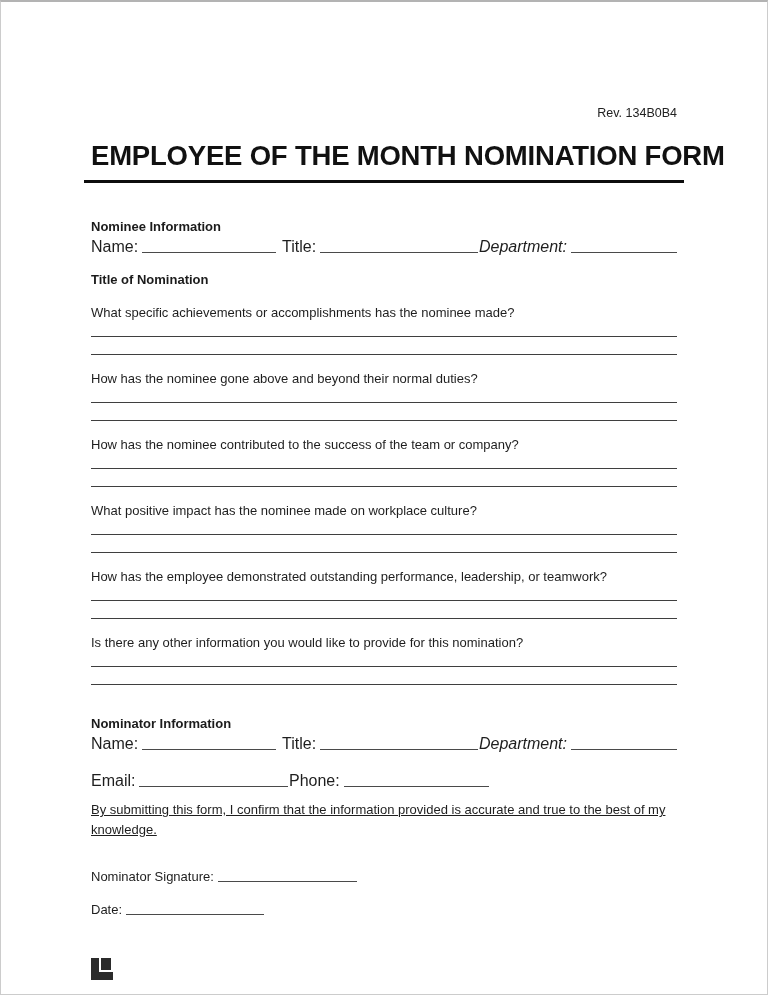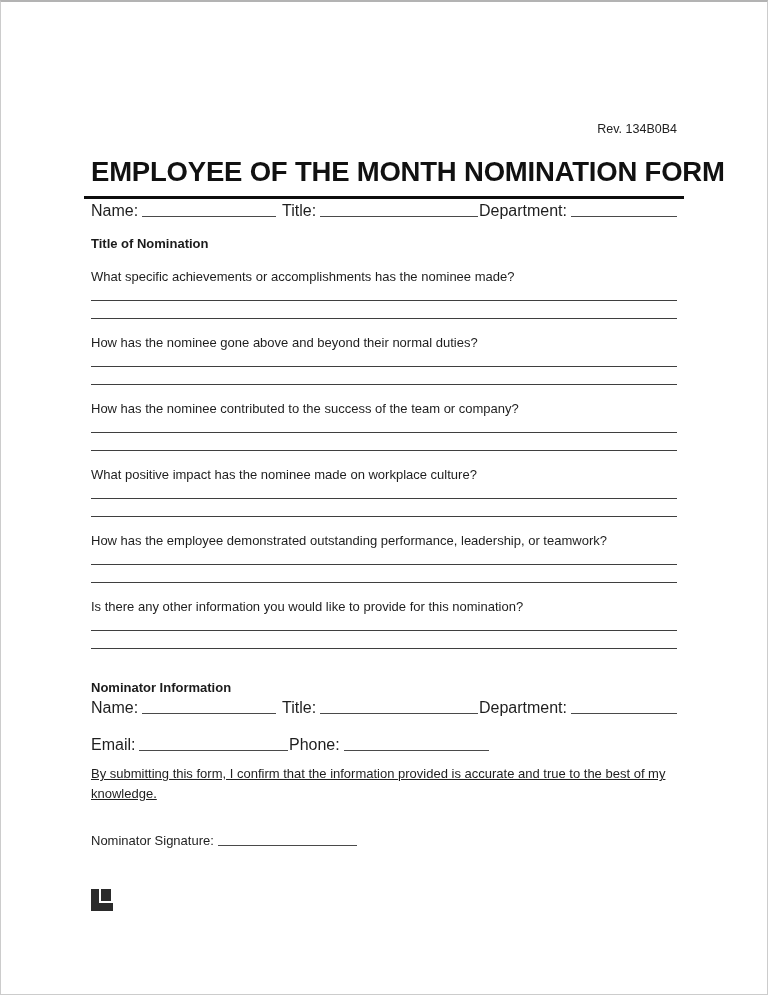--- a/index.html
+++ b/index.html
@@ -7,21 +7,21 @@
   body {
     width: 768px; height: 995px;
     font-family: "Liberation Sans", "DejaVu Sans", sans-serif;
     color: #1e1e1e;
   }
   .page {
     width: 768px; height: 995px;
     background: #ffffff;
     border: 1px solid #cccccc;
     border-top: 2px solid #b3b3b3;
-    padding: 16px 90px;
+    padding: 0 90px;
     overflow: hidden;
   }
   .rev {
     margin-top: 104px;
     text-align: right;
     font-size: 12.5px;
     line-height: 15px;
     color: #222222;
   }
   .doc-title {
@@ -51,21 +51,21 @@
     display: flex;
     margin-top: 3px;
     font-size: 16px;
     line-height: 17px;
     height: 17px;
   }
   .field-row.second { margin-top: 20px; }
   .field { white-space: nowrap; }
   .f-col1 { width: 198px; }
   .f-col2 { width: 204px; }
-  .f-col3 { flex: 1; }
+  .f-col3 { flex: 1; font-style: italic; }
   .blank {
     display: inline-block;
     border-bottom: 1.5px solid #4a4a4a;
     height: 13px;
     margin-left: 4px;
     vertical-align: -1px;
   }
   .bl-name  { width: 134px; }
   .bl-title { width: 158px; }
   .bl-dept  { width: 106px; }
@@ -105,20 +105,21 @@
 </head>
 <body>
 
 <div class="page">
 
   <div class="rev">Rev. 134B0B4</div>
 
   <h1 class="doc-title">EMPLOYEE OF THE MONTH NOMINATION FORM</h1>
   <div class="title-rule"></div>
 
+  <div class="section-heading h-nominee">Nominee Information</div>
   <div class="field-row">
     <span class="field f-col1"><span>Name:</span><span class="blank bl-name"></span></span>
     <span class="field f-col2"><span>Title:</span><span class="blank bl-title"></span></span>
     <span class="field f-col3"><span>Department:</span><span class="blank bl-dept"></span></span>
   </div>
 
   <div class="section-heading h-reason">Title of Nomination</div>
 
   <div class="question first">
     <p class="q-text">What specific achievements or accomplishments has the nominee made?</p>
@@ -165,20 +166,23 @@
   <div class="field-row second">
     <span class="field f-col1"><span>Email:</span><span class="blank bl-email"></span></span>
     <span class="field f-col2"><span>Phone:</span><span class="blank bl-phone"></span></span>
   </div>
 
   <p class="confirmation">By submitting this form, I confirm that the information provided is accurate and true to the best of my knowledge.</p>
 
   <div class="sig-row">
     <span>Nominator Signature:</span><span class="blank bl-sig"></span>
   </div>
+  <div class="date-row">
+    <span>Date:</span><span class="blank bl-date"></span>
+  </div>
 
   <svg class="footer-logo" viewBox="0 0 22 22" xmlns="http://www.w3.org/2000/svg" aria-hidden="true">
     <rect x="0" y="0" width="8" height="22" fill="#2b2b2b"></rect>
     <rect x="0" y="14" width="22" height="8" fill="#2b2b2b"></rect>
     <rect x="10" y="0" width="10" height="12" fill="#2b2b2b"></rect>
   </svg>
 
 </div>
 
 </body></html>

